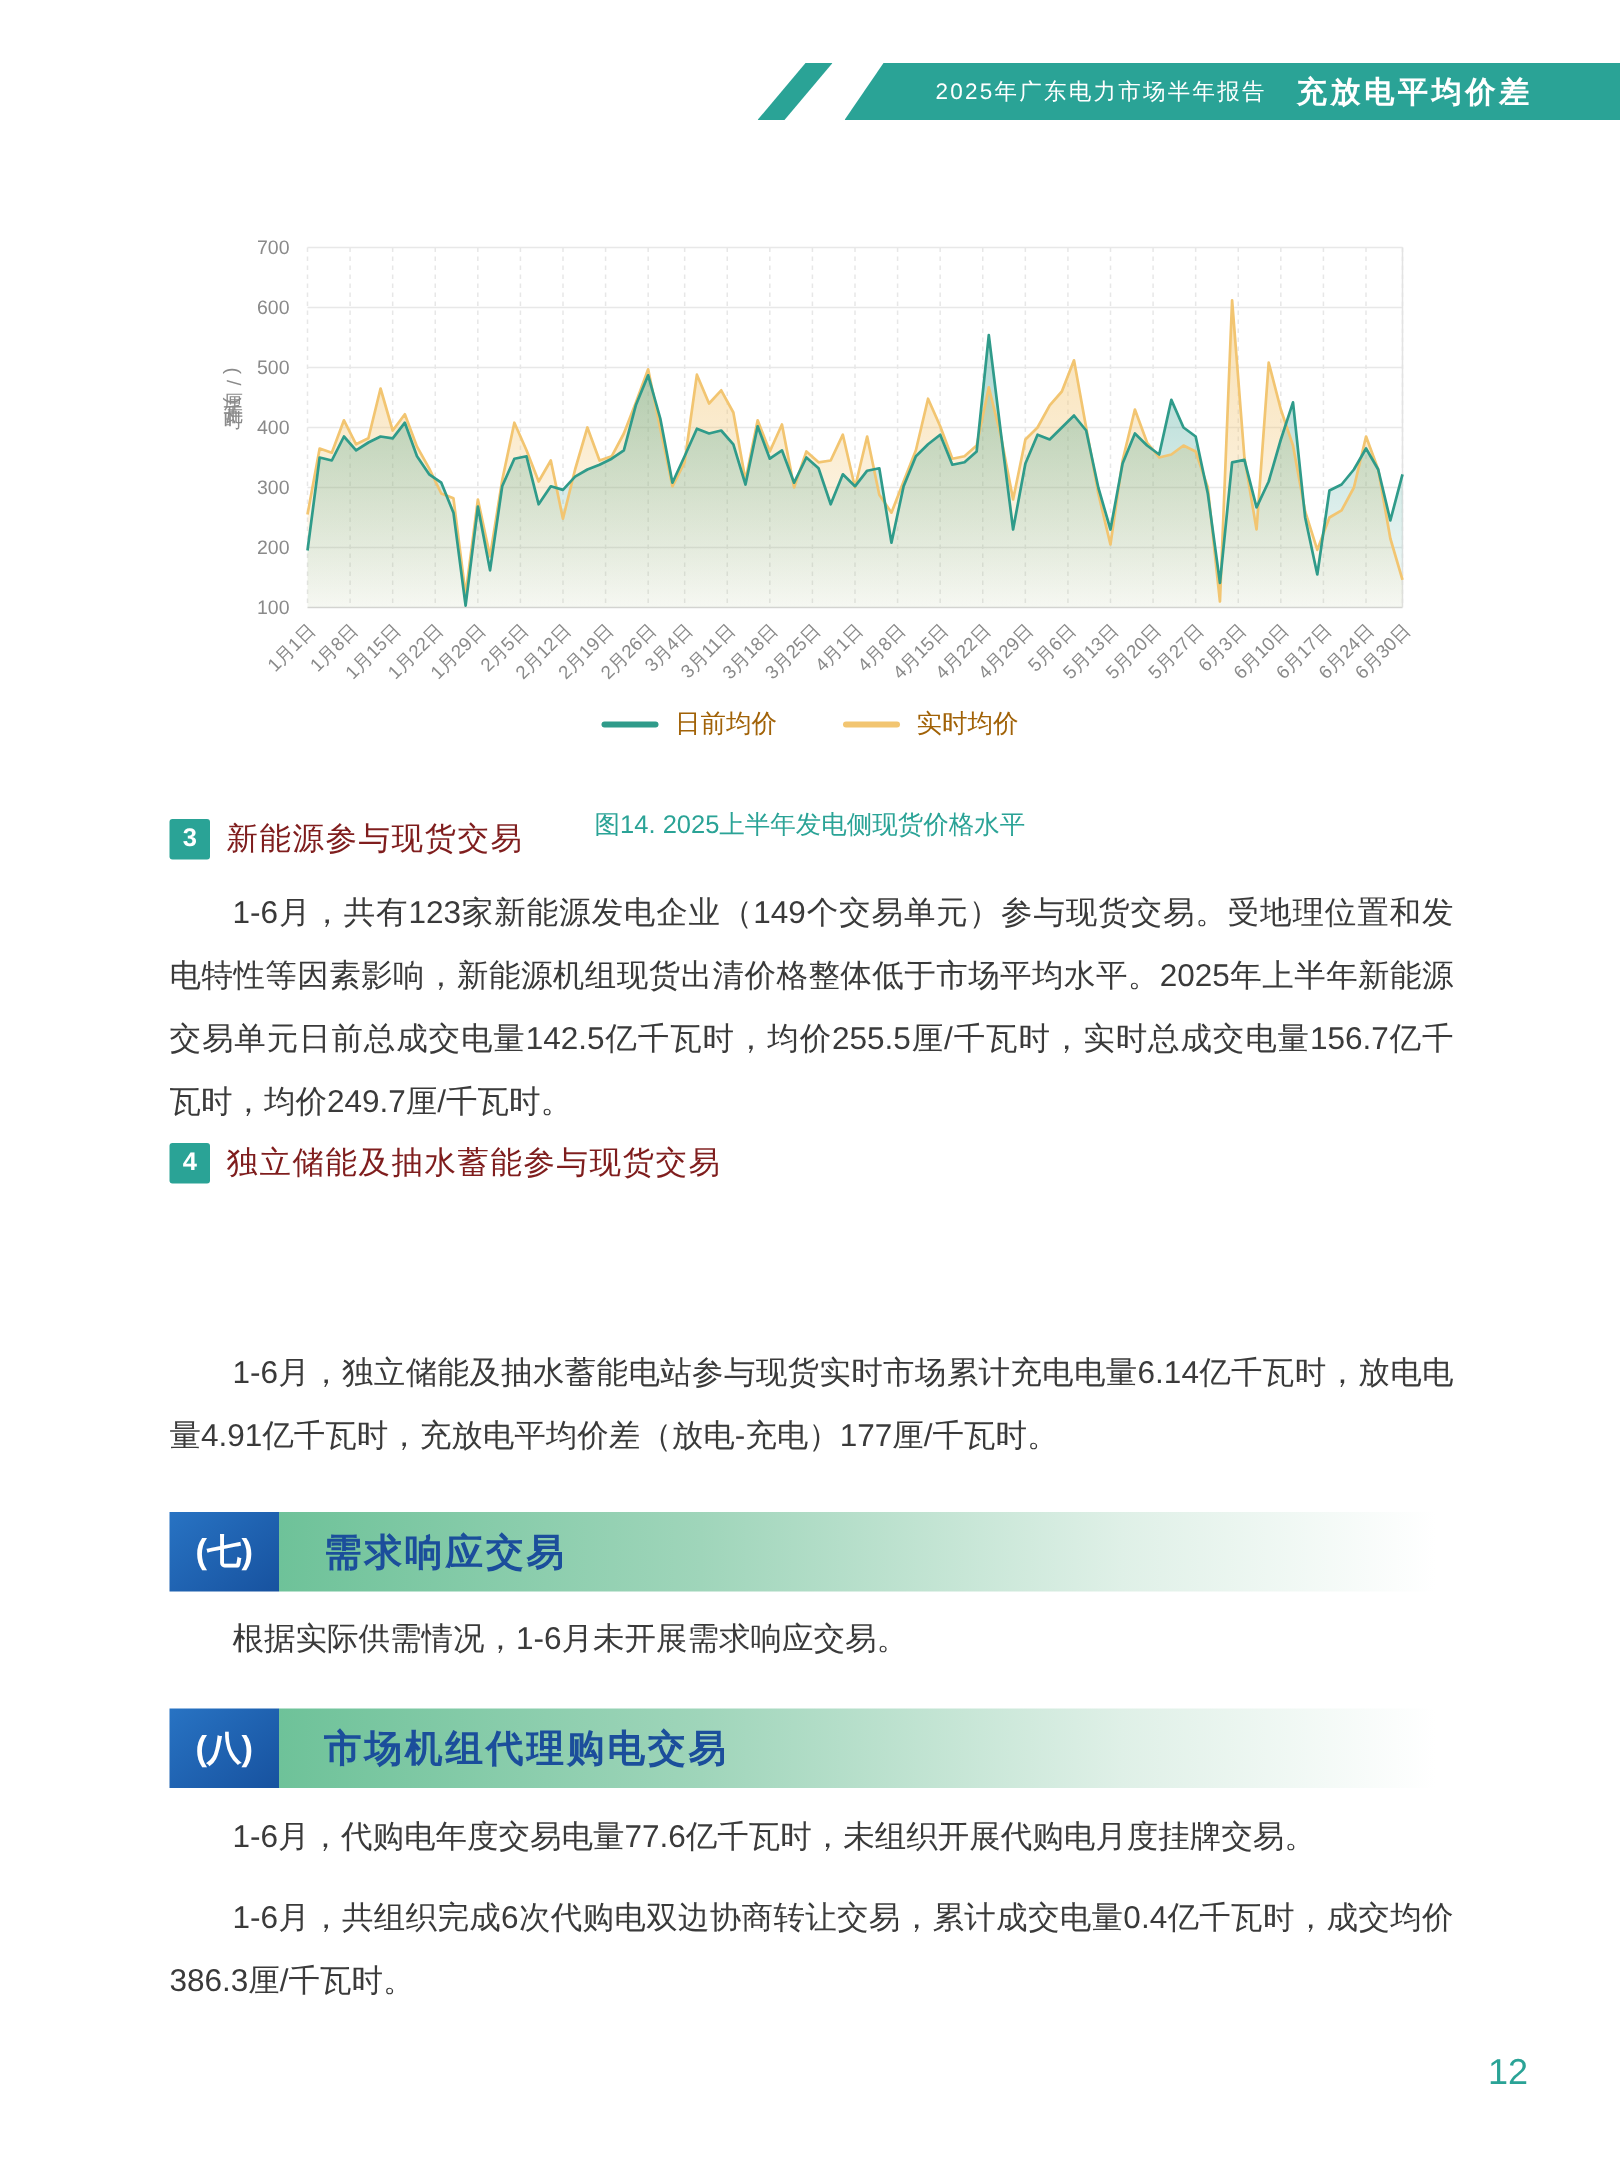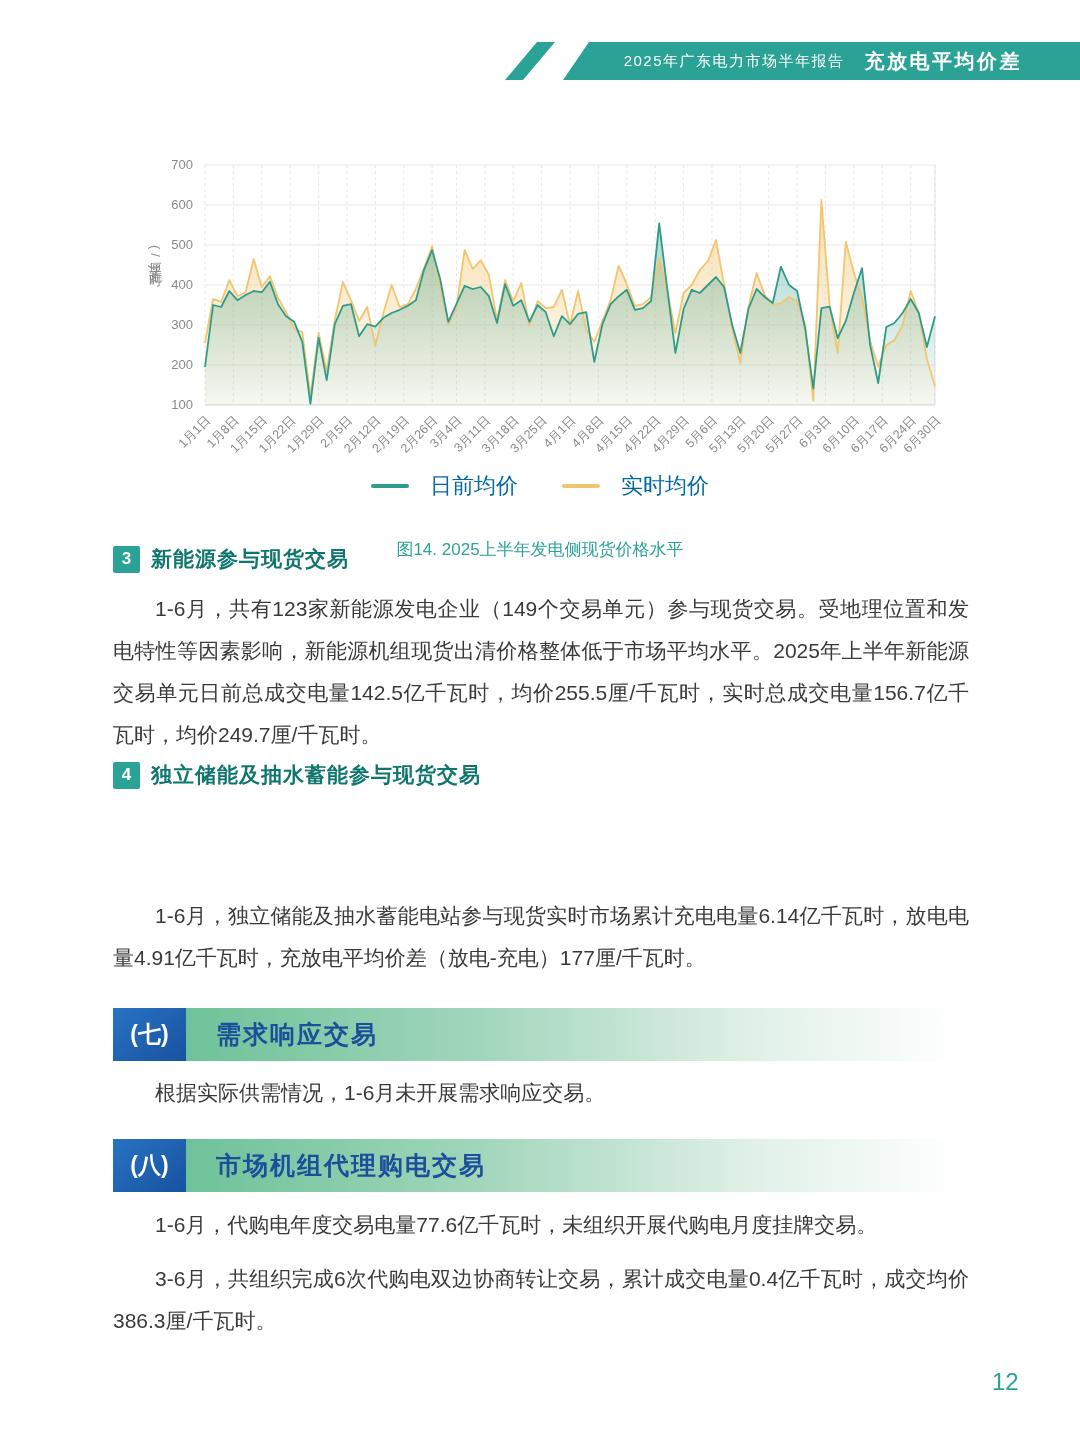--- a/index.html
+++ b/index.html
@@ -19,29 +19,29 @@
 
   
   .chart-wrap{position:absolute;top:150px;left:130px;width:830px;height:330px;}
   .chart-wrap svg{position:absolute;left:0;top:0;}
   .ylabel{position:absolute;left:16px;top:95px;writing-mode:vertical-rl;text-orientation:mixed;
           font-size:13px;color:#8a8a8a;letter-spacing:2px;}
   .legend{position:absolute;top:471px;left:0;width:1080px;display:flex;justify-content:center;
           gap:44px;align-items:center;}
   .legend-item{display:flex;align-items:center;gap:11px;}
   .legend-swatch{width:38px;height:4px;border-radius:2px;}
-  .legend-label{font-size:22px;color:#0369a1;margin-left:10px;}
+  .legend-label{font-size:17px;color:#a16207;}
   .caption{position:absolute;top:502px;left:0;width:1080px;text-align:center;
            font-size:17px;color:#2aa396;margin-top:36px;}
 
   
   .subsec{position:absolute;left:113px;display:flex;align-items:center;gap:11px;}
   .subsec-num{width:27px;height:27px;background:#2aa396;color:#fff;font-weight:bold;font-size:17px;
               display:flex;align-items:center;justify-content:center;border-radius:2px;flex:none;}
-  .subsec-title{color:#0f766e;font-weight:bold;font-size:21px;letter-spacing:1px;}
+  .subsec-title{color:#7f1d1d;font-weight:normal;font-size:21px;letter-spacing:1px;}
 
   .body-para{position:absolute;left:113px;width:856px;margin:0;font-size:21px;line-height:42px;
              color:#3a3a3a;text-align:justify;text-indent:2em;}
 
   
   .big-banner{position:absolute;left:113px;width:876px;height:53px;display:flex;}
   .big-num{width:73px;height:53px;background:linear-gradient(140deg,#2873c3,#17529f);
            color:#fff;font-size:23px;font-weight:bold;display:flex;align-items:center;
            justify-content:center;flex:none;}
   .big-band{flex:1;display:flex;align-items:center;padding-left:30px;
@@ -185,16 +185,16 @@
   </div>
   <p class="body-para" style="top:1072px">根据实际供需情况，1-6月未开展需求响应交易。</p>
 
   <div class="big-banner" style="top:1139px">
     <div class="big-num">(八)</div>
     <div class="big-band">
       <span class="big-title">市场机组代理购电交易</span>
     </div>
   </div>
   <p class="body-para" style="top:1204px">1-6月，代购电年度交易电量77.6亿千瓦时，未组织开展代购电月度挂牌交易。</p>
-  <p class="body-para" style="top:1258px">3-6月，共组织完成6次代购电双边协商转让交易，累计成交电量0.4亿千瓦时，成交均价386.3厘/千瓦时。</p>
+  <p class="body-para" style="top:1258px">1-6月，共组织完成6次代购电双边协商转让交易，累计成交电量0.4亿千瓦时，成交均价386.3厘/千瓦时。</p>
 
   <div class="pagenum">12</div>
 </div>
 
 </body></html>

